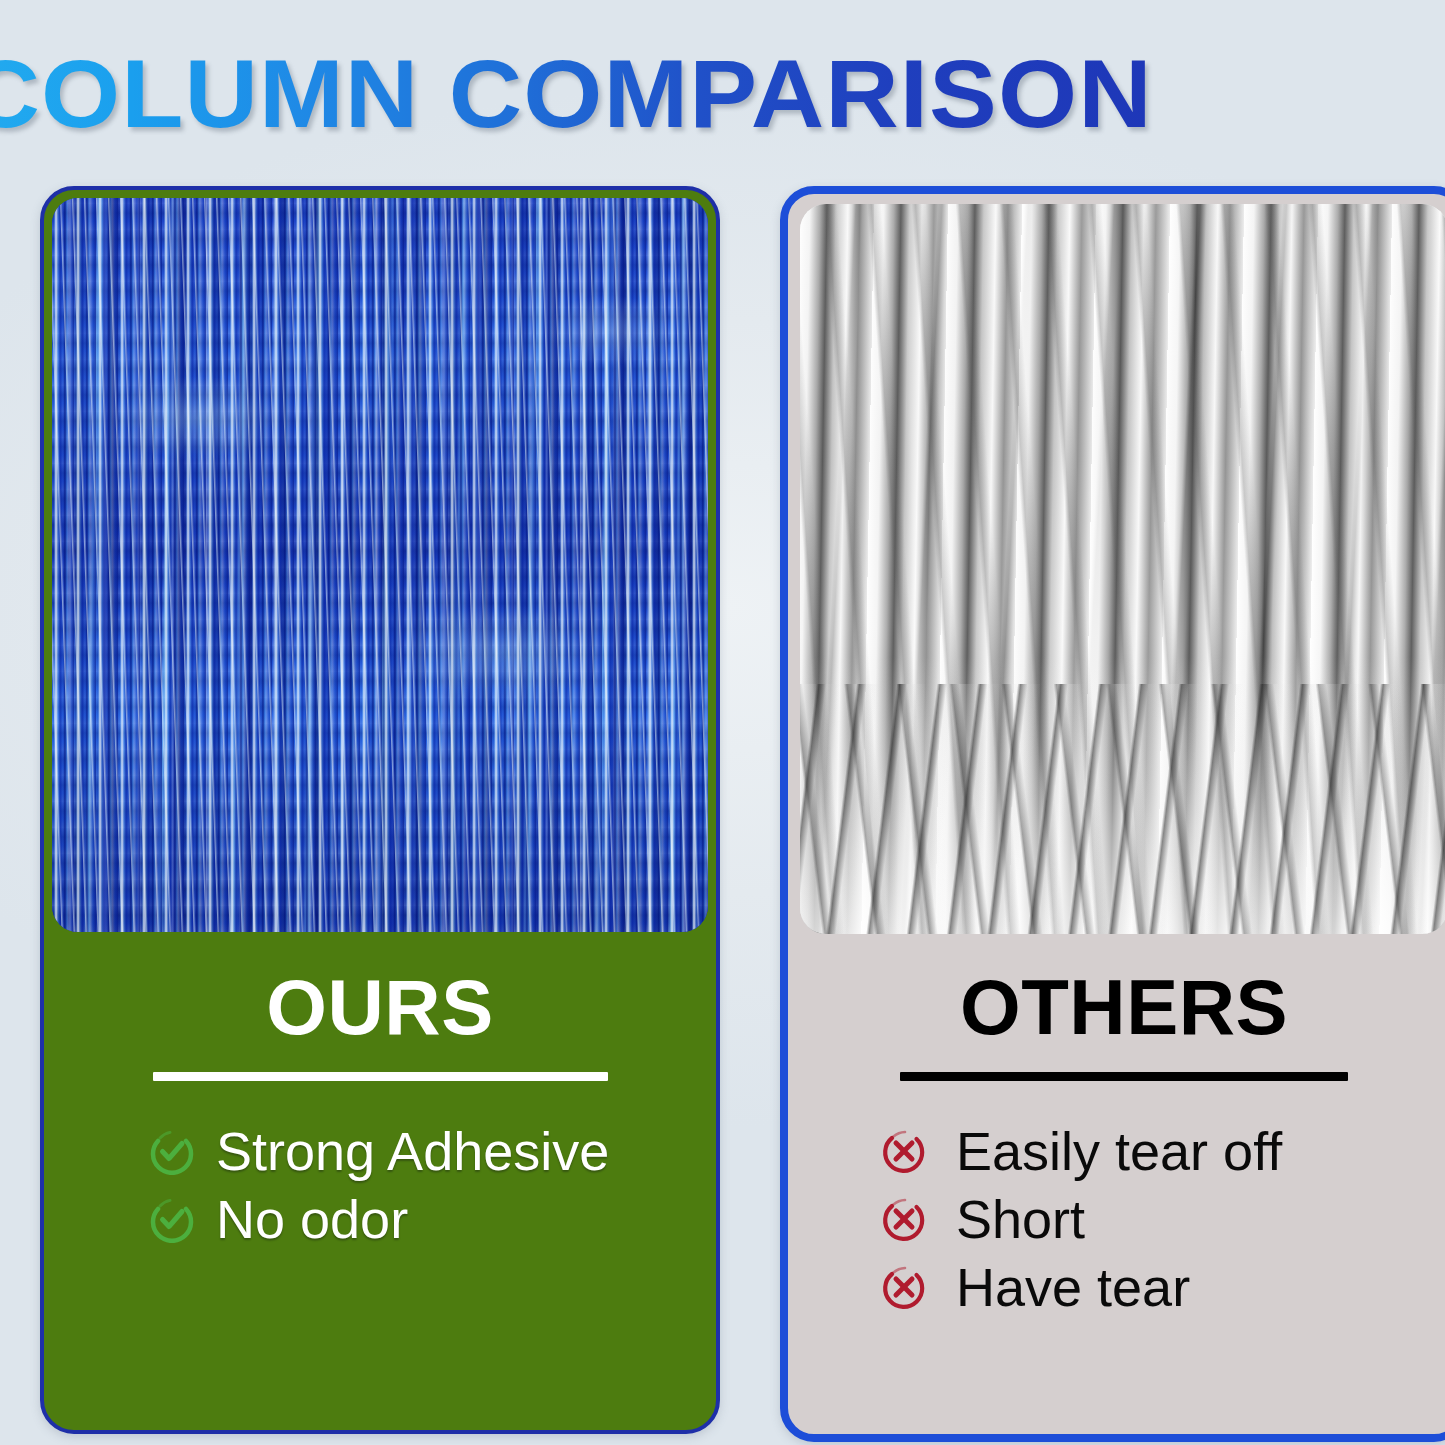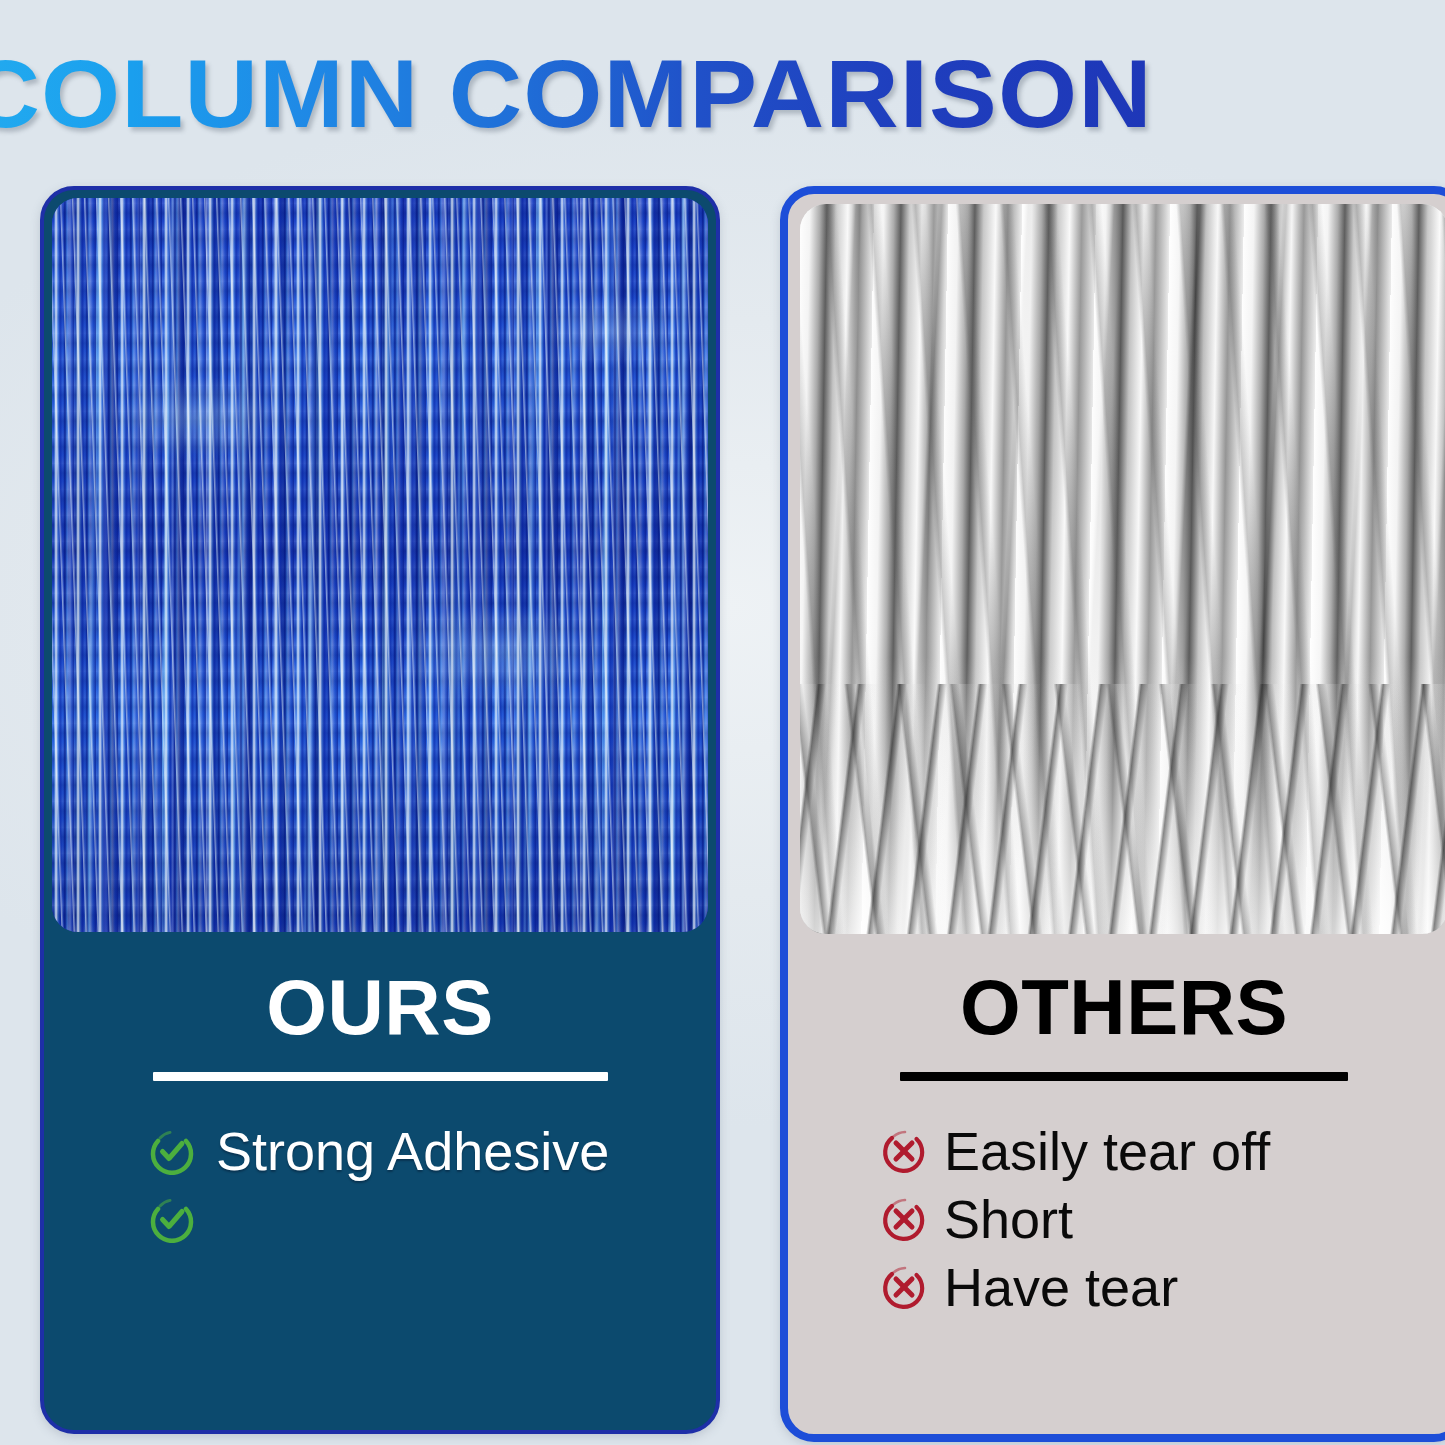--- a/index.html
+++ b/index.html
@@ -52,21 +52,21 @@
   
   .card {
     position: absolute;
     top: 186px;
     width: 672px;
     height: 1240px;
     border-radius: 34px;
     overflow: hidden;
     box-shadow: 0 3px 10px rgba(120,132,148,0.30);
   }
-  .card-left  { left: 40px;  background: #0c4a6e; border: 4px solid #1e2fa8; }
+  .card-left  { left: 40px;  background: #4d7c0f; border: 4px solid #1e2fa8; }
   .card-right { left: 780px; background: #d5cfcf; border: 8px solid #1d4ed8; }
 
   .photo {
     position: absolute;
     top: 10px;
     left: 10px;
     width: calc(100% - 20px);
     height: 728px;
     border-radius: 26px;
     overflow: hidden;
@@ -199,21 +199,21 @@
     margin: 36px 0 0 0;
     padding: 0;
   }
   .feature-item {
     display: flex;
     align-items: center;
     gap: 20px;
     height: 68px;
     padding-left: 68px;
   }
-  .card-right .feature-item { padding-left: 56px; gap: 16px; }
+  .card-right .feature-item { padding-left: 56px; gap: 28px; }
 
   .icon {
     flex: 0 0 auto;
     width: 48px;
     height: 48px;
     display: block;
   }
   .feature-label {
     font-size: 54px;
     line-height: 1;
@@ -254,20 +254,21 @@
         <span class="feature-label">Strong Adhesive</span>
       </li>
       <li class="feature-item">
         <span class="icon">
           <svg viewBox="0 0 48 48" width="48" height="48" aria-hidden="true">
             <path d="M10 14 A19 19 0 1 0 38 14" fill="none" stroke="#4caf3e" stroke-width="4.5" stroke-linecap="round"></path>
             <path d="M12 11 A19 19 0 0 1 22 5.4" fill="none" stroke="#4caf3e" stroke-width="3" stroke-linecap="round" opacity="0.55"></path>
             <path d="M14.5 24.5 L21 31.5 L34 16.5" fill="none" stroke="#4caf3e" stroke-width="5" stroke-linecap="round" stroke-linejoin="round"></path>
           </svg>
         </span>
+        <span class="feature-label">No odor</span>
       </li>
     </ul>
   </div>
 </div>
 
 <div class="card card-right">
 
   <div class="photo">
     <div class="foil-silver"></div>
     <div class="fringe-tips"></div>

